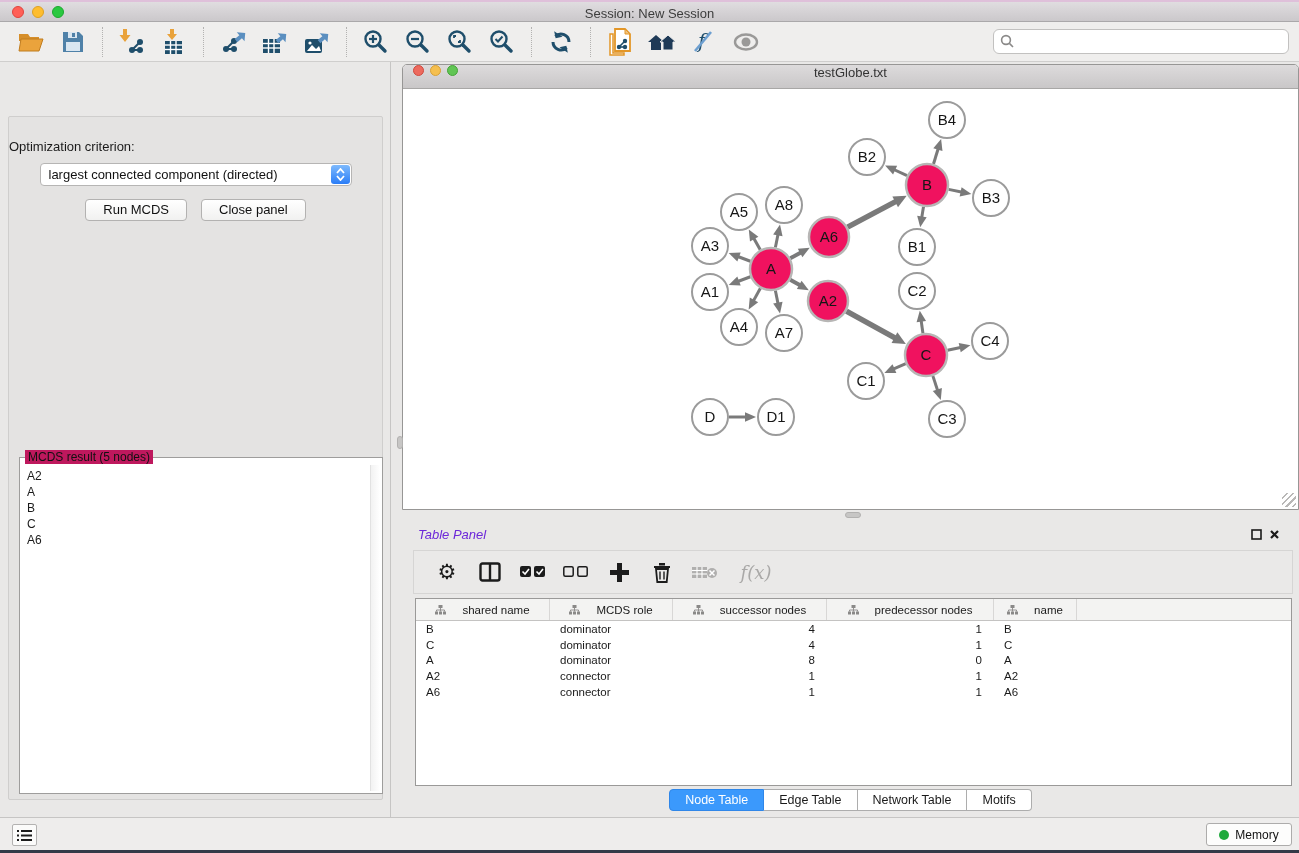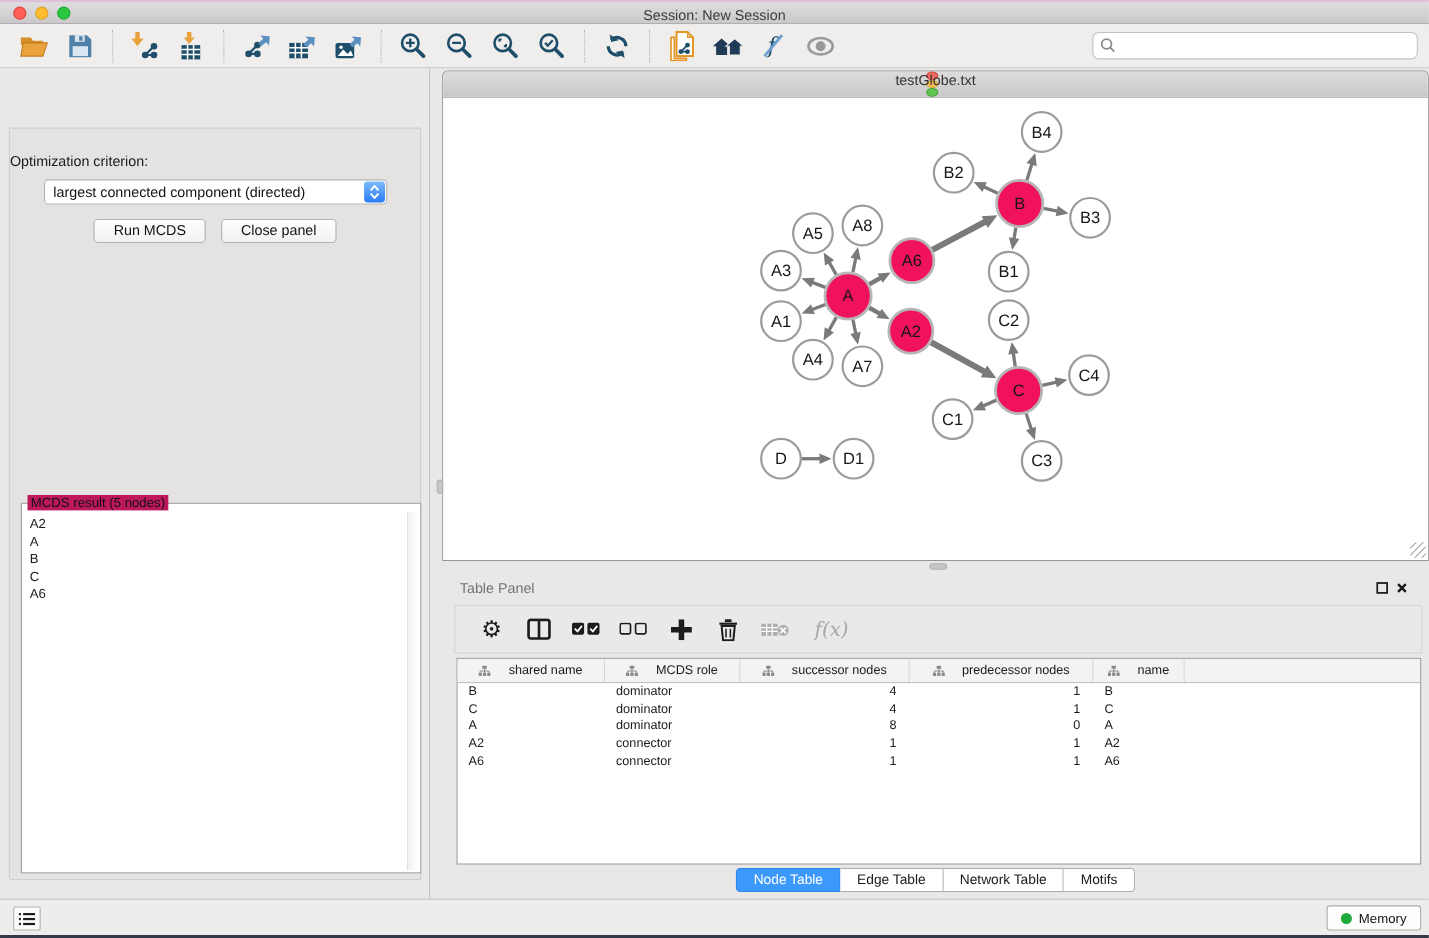--- a/index.html
+++ b/index.html
@@ -40,31 +40,31 @@
   .stepper { position:absolute; right:1px; top:1px; width:19px; height:19px; border-radius:3px; background:linear-gradient(#7ebafd,#2a7df7); display:flex; align-items:center; justify-content:center; }
   .btn-row { display:flex; justify-content:center; gap:14px; margin-top:13px; }
   .pushbtn { height:22px; line-height:20px; font-size:13px; padding:0 17px; background:linear-gradient(#ffffff,#f1f1f0); border:1px solid #b3b2b1; border-radius:4px; color:#111; }
   .result-group { position:absolute; left:10px; top:340px; width:364px; height:337px; border:1px solid #9e9d9c; background:#fff; }
   .result-legend { position:absolute; top:-8px; left:5px; background:#be185d; padding:0 3px; font-size:12px; color:#111; }
   .result-list { position:absolute; left:2px; right:13px; top:7px; bottom:2px; background:#fff; font-size:12px; line-height:16px; padding:3px 5px; overflow:hidden; }
   .result-track { position:absolute; right:2px; top:7px; bottom:2px; width:10px; background:linear-gradient(to right,#f2f2f2,#ffffff); border-left:1px solid #e2e2e2; }
 
   
   .net-frame { left:402px; top:64px; width:897px; height:446px; border:1px solid #979695; border-radius:5px 5px 0 0; background:#fff; }
-  .net-titlebar { height:24px; background:linear-gradient(#dddbdc,#c9c7c8); border-bottom:1px solid #a8a7a6; border-radius:4px 4px 0 0; display:flex; align-items:center; padding:0 10px; position:relative;flex-direction:column; }
+  .net-titlebar { height:24px; background:linear-gradient(#dddbdc,#c9c7c8); border-bottom:1px solid #a8a7a6; border-radius:4px 4px 0 0; display:flex; padding:0 10px; position:relative; }
   .ntl { width:11px; height:11px; border-radius:50%; margin-right:6px; }
   .net-title { position:absolute; left:0; right:0; text-align:center; font-size:13px; color:#333; }
   .net-canvas { position:absolute; left:0; top:24px; width:895px; height:420px; background:#fff; }
   .resize-grip { position:absolute; right:2px; bottom:2px; width:14px; height:14px;
     background:repeating-linear-gradient(135deg, transparent 0 3px, #b9b8b7 3px 4.5px); }
   .hthumb { left:845px; top:512px; width:16px; height:6px; background:#c7c6c5; border:1px solid #b2b1b0; border-radius:3px; }
   .vthumb { left:397px; top:436px; width:6px; height:13px; background:#c7c6c5; border:1px solid #b2b1b0; border-radius:3px; }
 
   
-  .tp-header { left:402px; top:522px; width:897px; height:24px; display:flex; align-items:center; font-size:13px; color:#737373; padding:0 16px; }
+  .tp-header { left:402px; top:522px; width:897px; height:24px; display:flex; align-items:center; font-size:13px; color:#6d28d9; padding:0 16px;font-style:italic; }
   .tp-toolbar { left:413px; top:550px; width:880px; height:44px; background:#eae9e8; border:1px solid #d6d5d4; display:flex; align-items:center; gap:17px; padding-left:20px; }
   .tpi { display:flex; align-items:center; justify-content:center; width:26px; height:30px; }
   .fx { font-family:"DejaVu Serif","Liberation Serif",serif; font-style:italic; font-size:18px; color:#a9a8a7; }
   .gear-glyph { font-family:"DejaVu Sans",sans-serif; font-size:21px; color:#1c1c1c; line-height:1; }
   .datatable { left:415px; top:598px; width:877px; height:188px; background:#fff; border:1px solid #9a9998; font-size:11.5px; }
   .dt-head { display:flex; height:22px; background:#f3f3f2; border-bottom:1px solid #c4c3c2; }
   .dt-hcell { display:flex; align-items:center; justify-content:center; gap:16px; border-right:1px solid #d8d7d6; color:#1a1a1a; }
   .dt-row { display:flex; height:15.8px; align-items:center; }
   .dt-cell { overflow:hidden; white-space:nowrap; }
   .tp-tabs { left:402px; top:789px; width:897px; display:flex; justify-content:center; }

